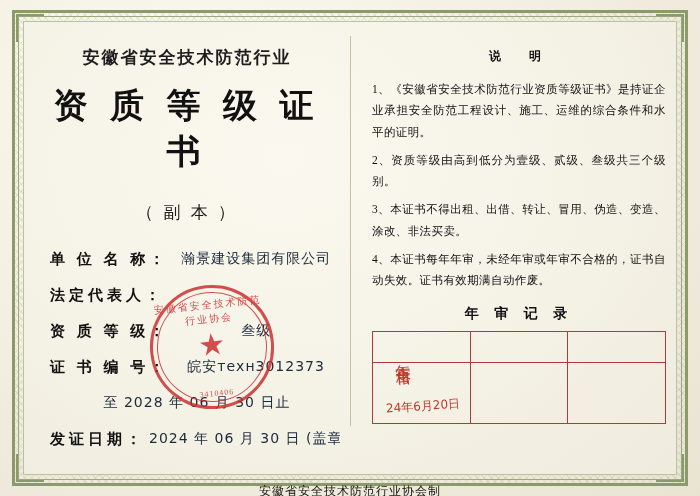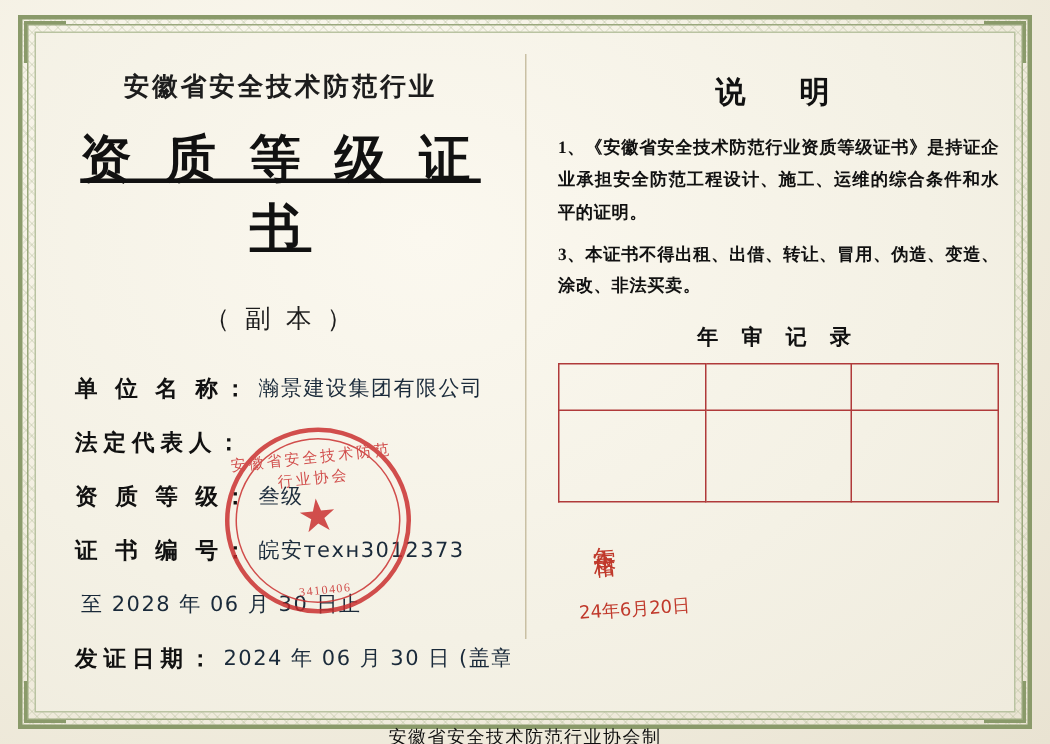--- a/index.html
+++ b/index.html
@@ -72,21 +72,20 @@
     font-weight:bold;
   }
   .big-title{
     text-align:center;
     font-size:34px;
     letter-spacing:7px;
     font-weight:bold;
     color:#111;
     margin-top:14px;
     font-family:"Liberation Serif", serif;
-    text-decoration:underline;
   }
   .sub-title{
     text-align:center;
     font-size:17px;
     letter-spacing:3px;
     color:#1d1d1d;
     margin-top:26px;
   }
 
   .fields{margin-top:26px;padding-left:16px;}
@@ -105,36 +104,37 @@
   .f-value{
     flex:1;
     margin-left:4px;
     padding-bottom:1px;
     font-size:15px;
     color:#15202e;
     font-family:"Liberation Serif", serif;
     letter-spacing:1px;
     white-space:nowrap;
     overflow:hidden;
+    text-align:center;
   }
   .f-value.hand{
     font-family:"DejaVu Sans", sans-serif;
     font-size:14px;
     color:#1a2a3a;
   }
 
   .notice-title{
     text-align:center;
-    font-size:20px;
+    font-size:12px;
     font-weight:bold;
     letter-spacing:8px;
     margin-top:18px;
     color:#111;
   }
-  .notice-list{margin-top:14px;font-weight:bold;}
+  .notice-list{margin-top:14px;}
   .notice-item{
     font-size:11.5px;
     line-height:1.85;
     color:#111;
     margin-bottom:7px;
     text-align:justify;
     letter-spacing:.4px;
   }
 
   .record-title{
@@ -263,21 +263,23 @@
             <span class="f-label">发证日期：</span>
             <span class="f-value hand">2024 年 06 月 30 日 (盖章)</span>
           </div>
         </div>
       </div>
 
       <div class="col-right">
         <div class="notice-title">说　明</div>
         <div class="notice-list">
           <div class="notice-item">1、《安徽省安全技术防范行业资质等级证书》是持证企业承担安全防范工程设计、施工、运维的综合条件和水平的证明。</div>
+          <div class="notice-item">2、资质等级由高到低分为壹级、贰级、叁级共三个级别。</div>
           <div class="notice-item">3、本证书不得出租、出借、转让、冒用、伪造、变造、涂改、非法买卖。</div>
+          <div class="notice-item">4、本证书每年年审，未经年审或年审不合格的，证书自动失效。证书有效期满自动作废。</div>
         </div>
 
         <div class="record-title">年 审 记 录</div>
         <table class="record-table">
           <tbody>
               <tr>
             <td></td>
             <td></td>
             <td></td>
           </tr>

